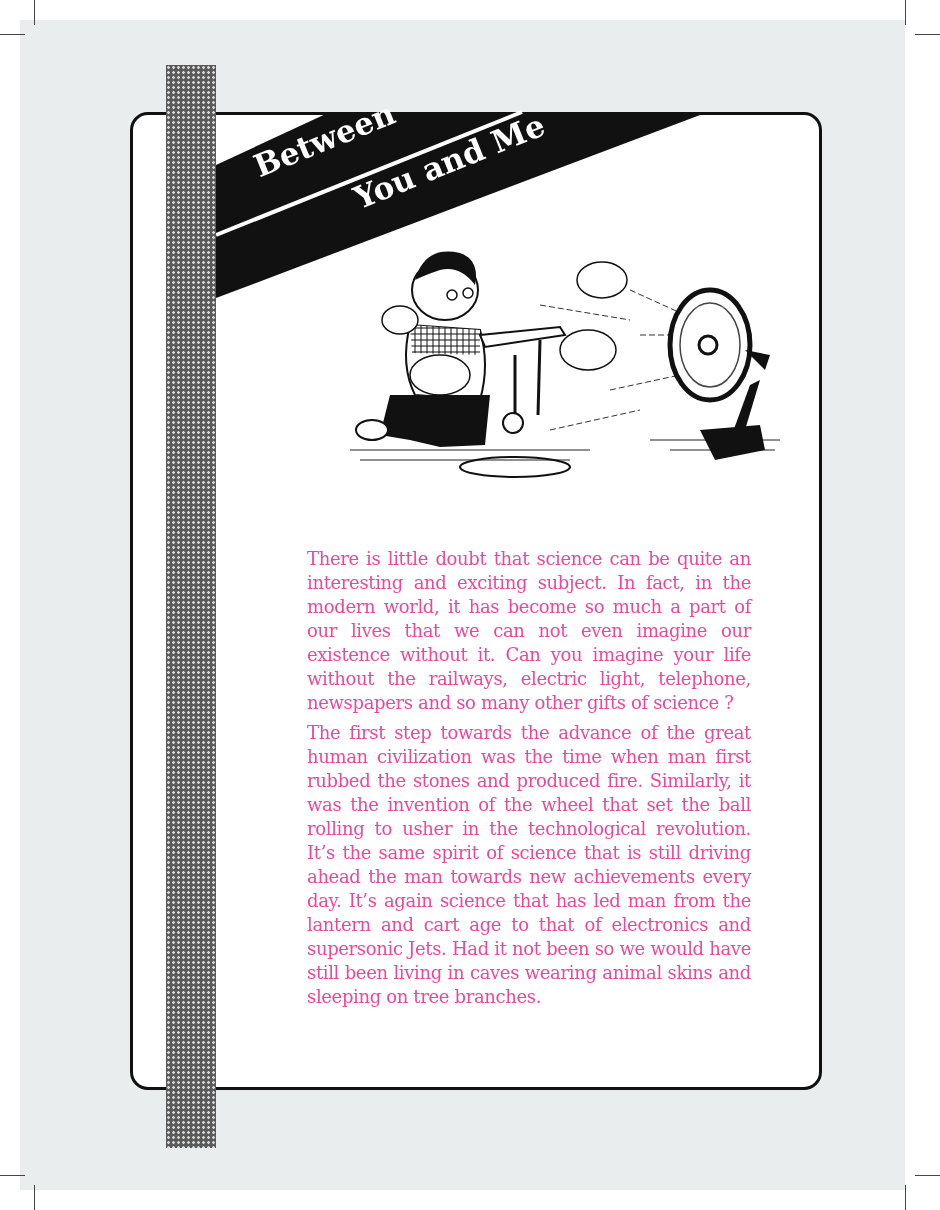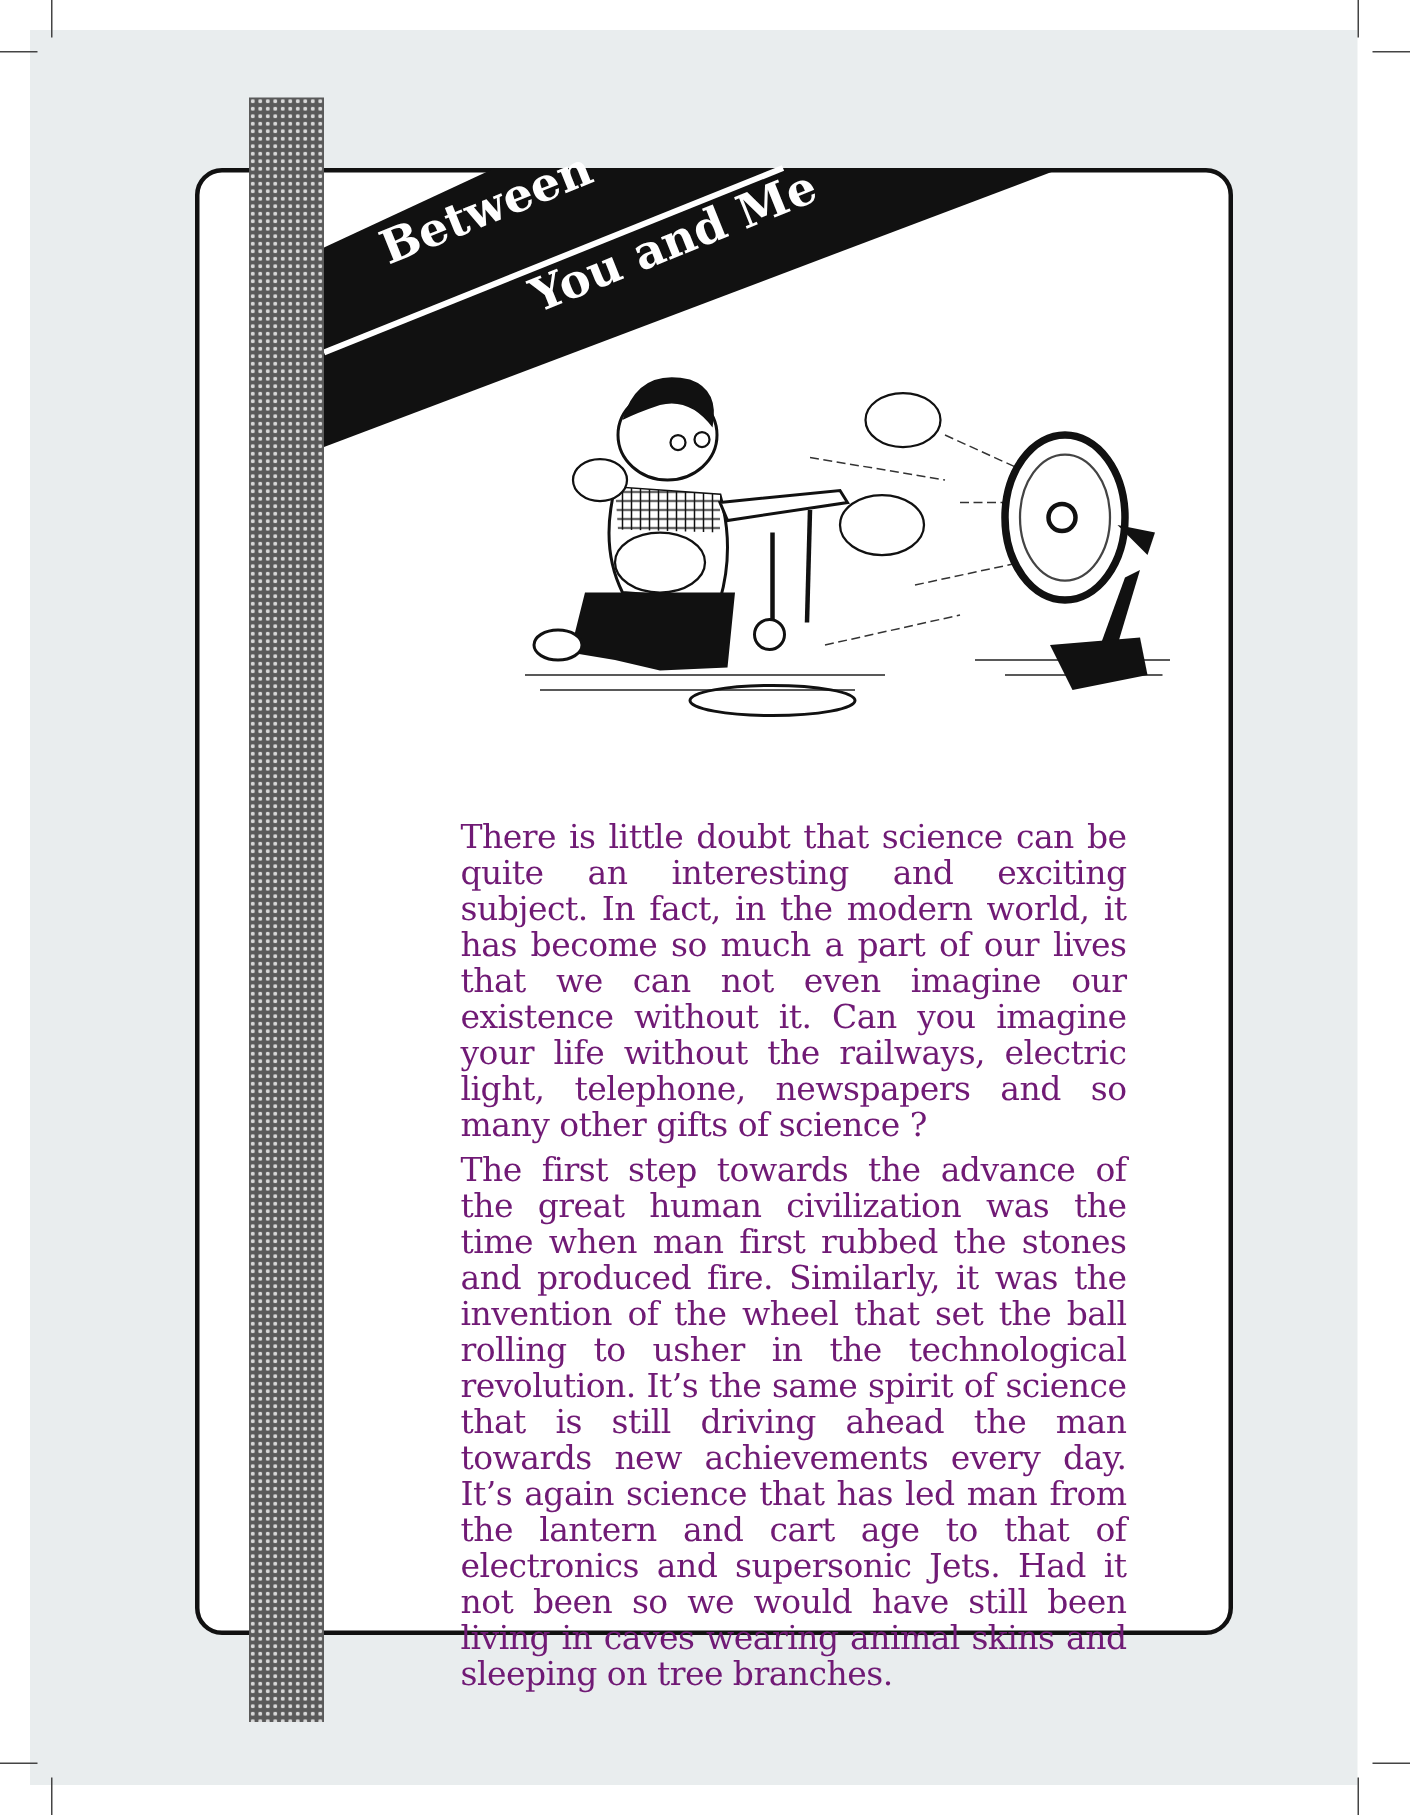--- a/index.html
+++ b/index.html
@@ -27,21 +27,21 @@
     position:absolute; left:0; top:0; width:940px; height:1210px; pointer-events:none;
   }
   .banner-text {
     position:absolute; color:#fff; font-weight:bold;
     font-family:"DejaVu Serif", "Liberation Serif", serif;
     font-size:31px; transform-origin:left bottom; white-space:nowrap;
   }
   .body-text {
     position:absolute; left:307px; top:547px; width:444px;
     font-family:"DejaVu Serif","Liberation Serif",serif;
-    font-size:22px; line-height:24px; color:#701a75;
+    font-size:18px; line-height:24px; color:#ec4899;
     text-align:justify; letter-spacing:-0.35px;
   }
   .body-text p { margin:0 0 6px 0; }
   .illustration { position:absolute; left:340px; top:235px; width:450px; height:245px; }
 </style>
 </head>
 <body>
 
 <div class="page-bg"></div>
 

